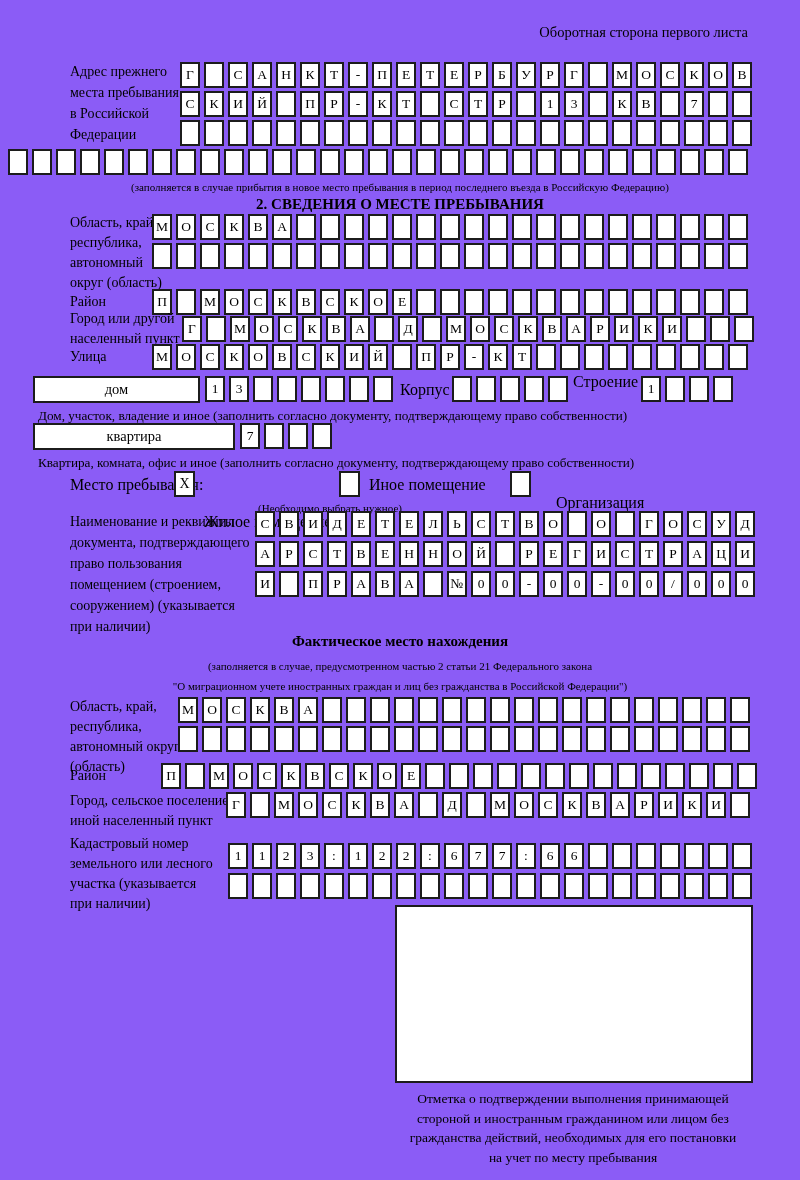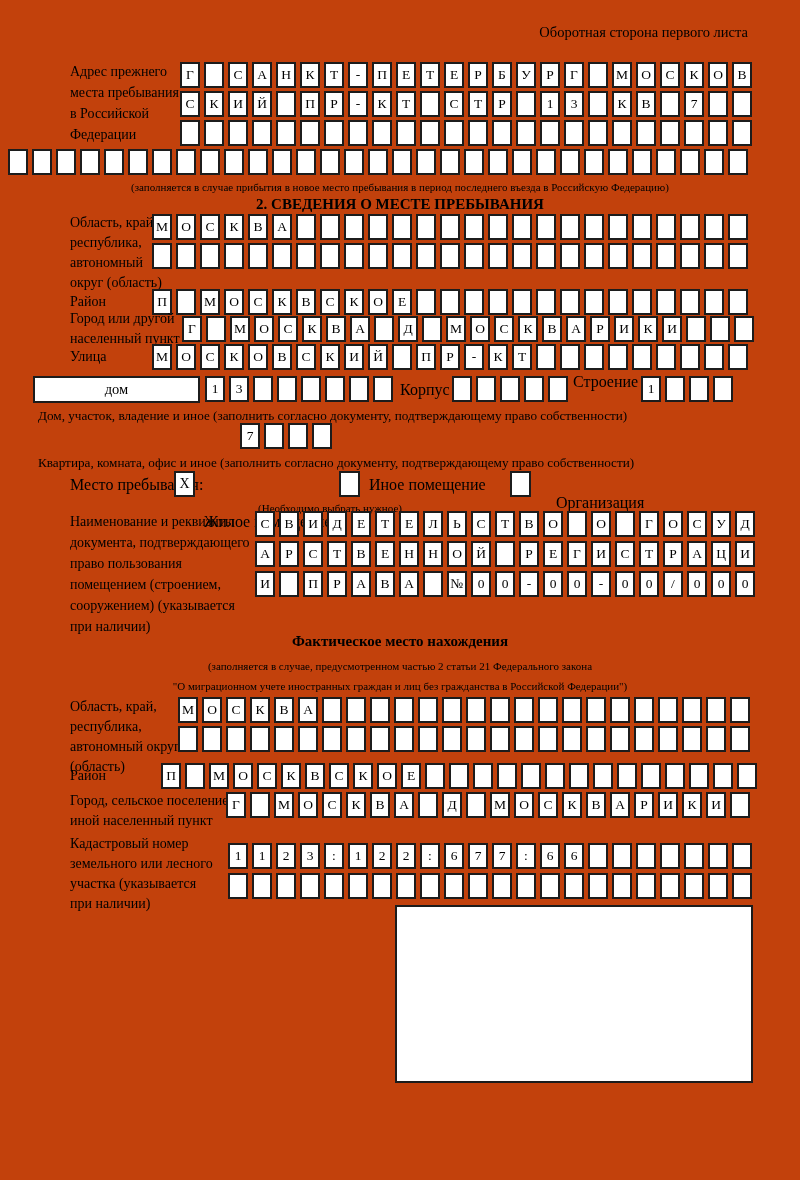--- a/index.html
+++ b/index.html
@@ -1,17 +1,17 @@
 <!DOCTYPE html>
 <html><head>
 <meta charset="utf-8">
 <style>
   html,body { margin:0; padding:0; background:#fff; }
   .sheet {
-    position:relative; width:800px; height:1180px; background:#c2410c;
+    position:relative; width:800px; height:1180px; background:#8b5cf6;
     font-family:"Liberation Serif", serif; color:#000;
   }
   .abs { position:absolute; }
   .side-note { font-size:14.5px; }
   .label { font-size:14px; line-height:20px; white-space:pre-line; }
   .label-tall { line-height:21px; }
   .cells { display:flex; gap:4px; }
   .cell {
     width:20px; height:26px; box-sizing:border-box; flex:0 0 20px;
     border:2px solid #1c1c1c; display:flex; align-items:center; justify-content:center;
@@ -326,20 +326,21 @@
     </div>
   <div class="abs inline-label" style="left:573px; top:373px;">Строение</div>
   <div class="abs cells" style="left:641px; top:376px;">
       <span class="cell">1</span>
       <span class="cell"></span>
       <span class="cell"></span>
       <span class="cell"></span>
     </div>
   <div class="abs caption" style="left:38px; top:408px;">Дом, участок, владение и иное (заполнить согласно документу, подтверждающему право собственности)</div>
 
+  <div class="abs fieldbox" style="left:33px; top:423px; width:202px;">квартира</div>
   <div class="abs cells" style="left:240px; top:423px;">
       <span class="cell">7</span>
       <span class="cell"></span>
       <span class="cell"></span>
       <span class="cell"></span>
     </div>
   <div class="abs caption" style="left:38px; top:455px;">Квартира, комната, офис и иное (заполнить согласно документу, подтверждающему право собственности)</div>
 
   <div class="abs inline-label" style="left:70px; top:476px;">Место пребывания:</div>
   <div class="abs checkbox" style="left:174px; top:471px;">X</div>
@@ -590,14 +591,18 @@
       <span class="cell"></span>
       <span class="cell"></span>
       <span class="cell"></span>
       <span class="cell"></span>
       <span class="cell"></span>
       <span class="cell"></span>
       <span class="cell"></span>
     </div>
 
   <div class="abs stamp-box" style="left:395px; top:905px; width:358px; height:178px;"></div>
+  <div class="abs stamp-caption" style="left:373px; top:1089px; width:400px;">Отметка о подтверждении выполнения принимающей
+стороной и иностранным гражданином или лицом без
+гражданства действий, необходимых для его постановки
+на учет по месту пребывания</div>
 
 </div>
 
 </body></html>

